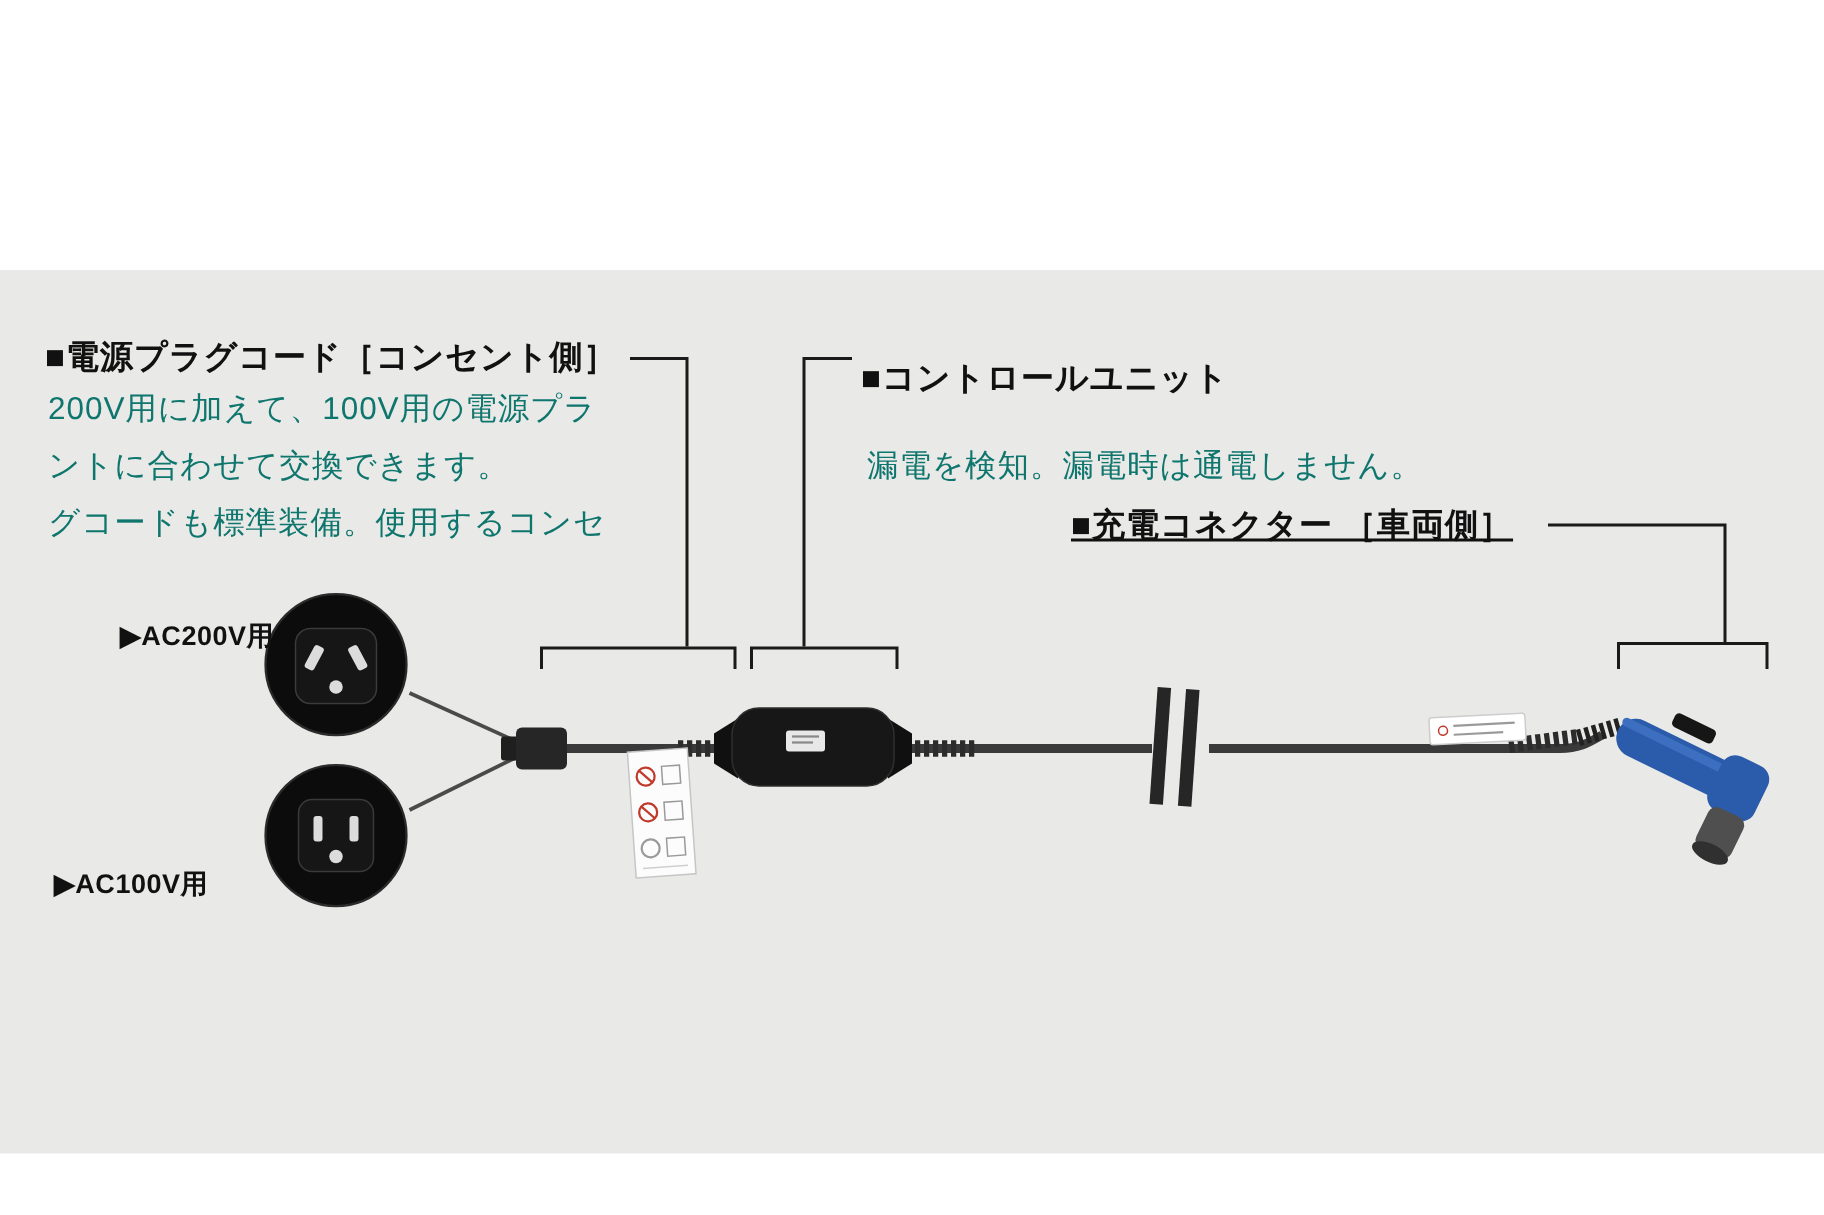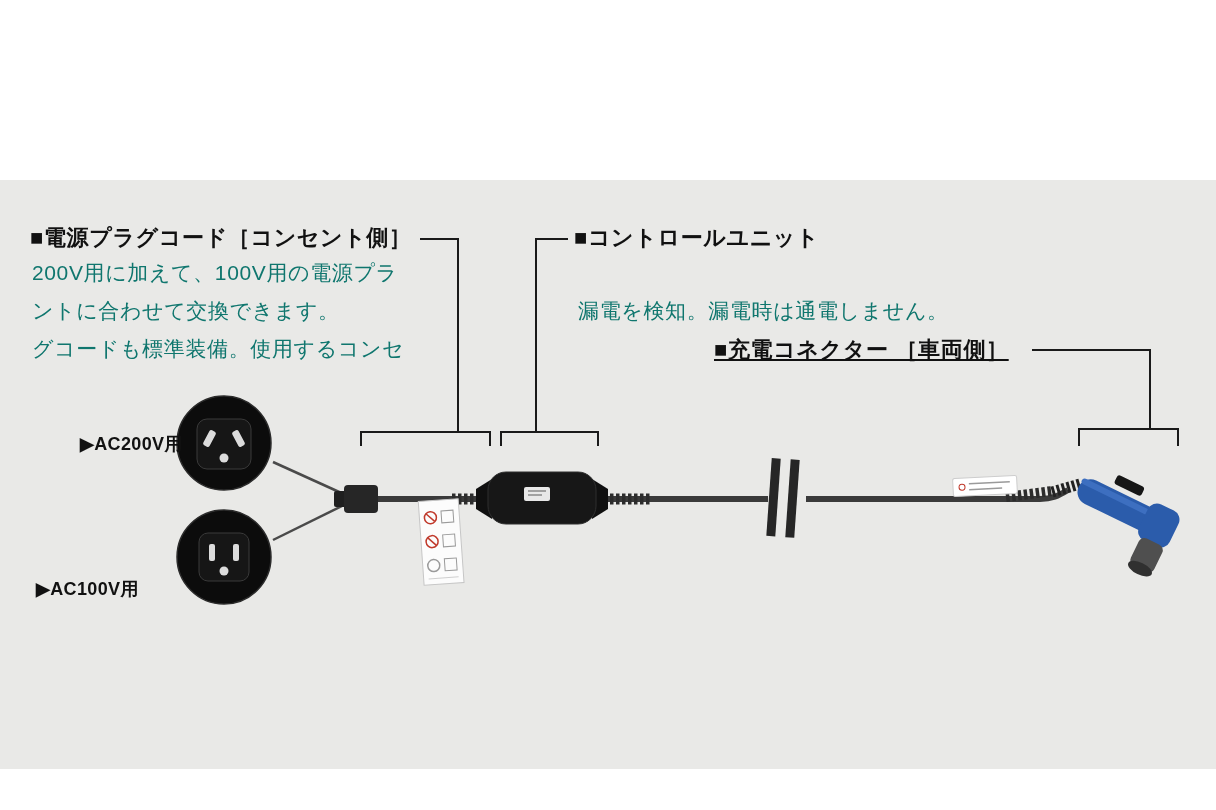--- a/index.html
+++ b/index.html
@@ -124,24 +124,24 @@
   </svg>
 
   <div class="heading" style="left:30px;top:226px;">■電源プラグコード［コンセント側］</div>
 
   <div class="bodytext" style="left:32px;top:254px;">
     <div>200V用に加えて、100V用の電源プラ</div>
     <div>ントに合わせて交換できます。</div>
     <div>グコードも標準装備。使用するコンセ</div>
   </div>
 
-  <div class="heading" style="left:574px;top:226px;">■コントロールユニット</div>
+  <div class="heading" style="left:574px;top:240px;">■コントロールユニット</div>
 
   <div class="bodytext" style="left:578px;top:262px;line-height:1.3;margin-top:35px;">漏電を検知。漏電時は通電しません。</div>
 
   <div class="heading" style="left:714px;top:338px;text-decoration:underline;">■充電コネクター ［車両側］</div>
 
 
-  <div class="plug-label" style="left:36px;top:432px;padding-left:44px;">▶AC200V用</div>
+  <div class="plug-label" style="left:36px;top:412px;padding-left:44px;">▶AC200V用</div>
 
   <div class="plug-label" style="left:36px;top:577px;text-align:right;">▶AC100V用</div>
 
 </div>
 
 </body></html>

